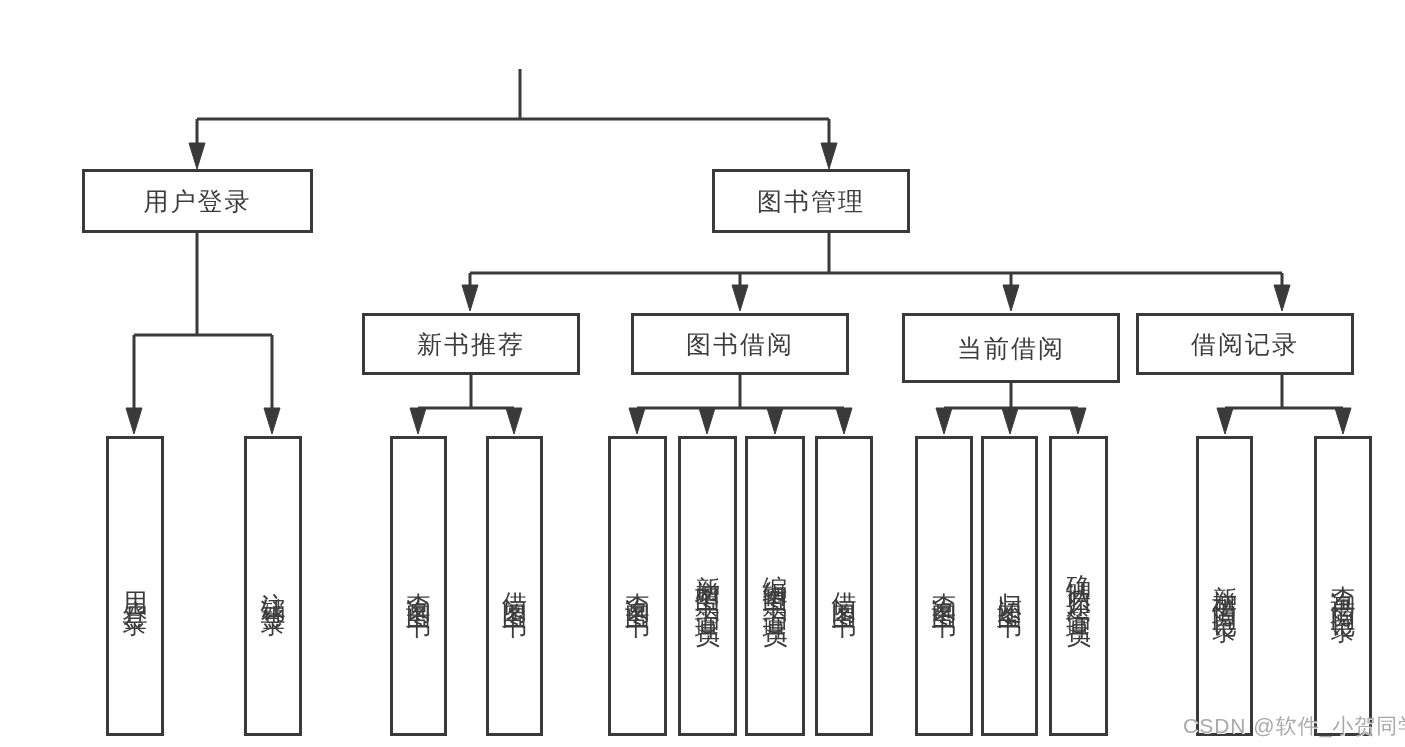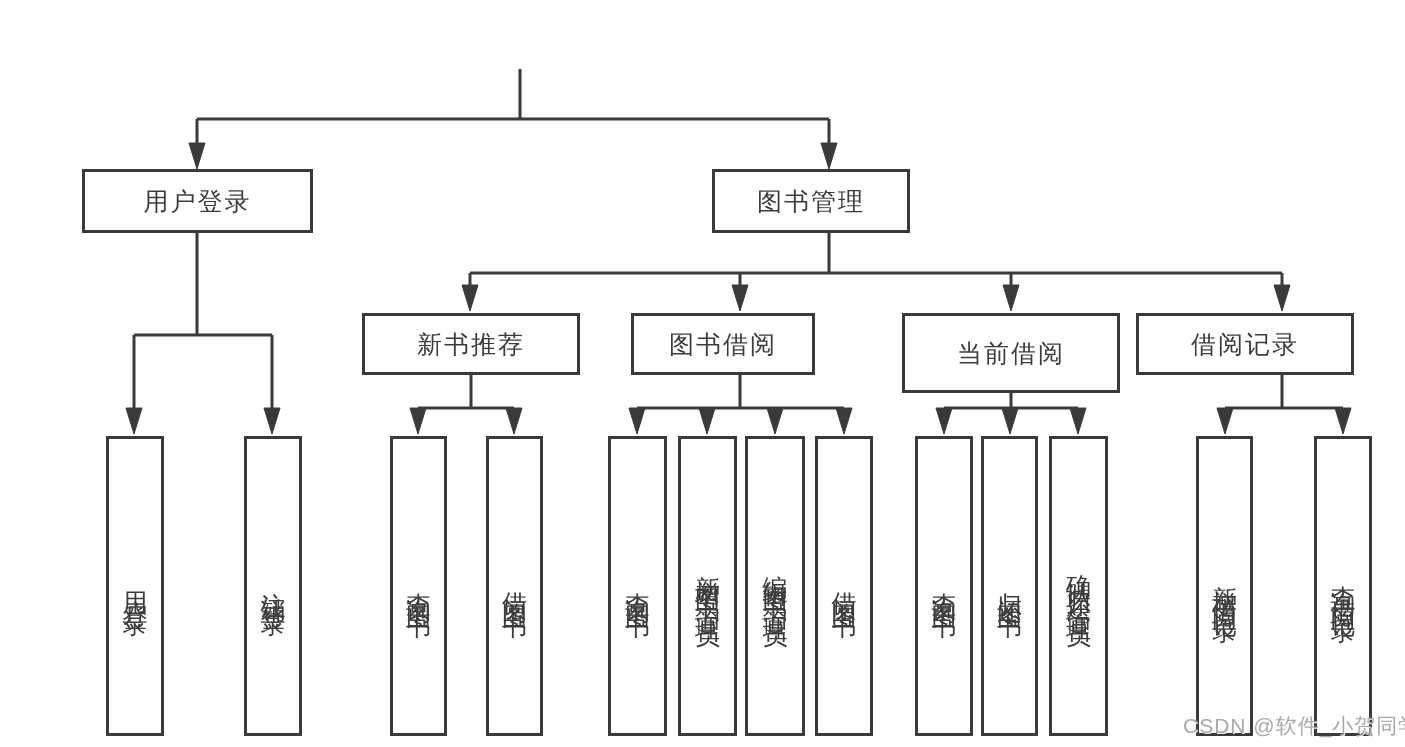--- a/index.html
+++ b/index.html
@@ -27,22 +27,22 @@
     letter-spacing:7px;
     font-size:25px;
   }
   
   .root{left:18px;top:14px;width:1005px;height:55px;}
   
   .b1{left:82px;top:169px;width:231px;height:64px;}
   .b2{left:712px;top:169px;width:198px;height:64px;}
   
   .c1{left:362px;top:313px;width:218px;height:62px;}
-  .c2{left:631px;top:313px;width:184px;height:62px;}
-  .c3{left:902px;top:313px;width:218px;height:80px;}
+  .c2{left:631px;top:313px;width:218px;height:62px;}
+  .c3{left:902px;top:313px;width:218px;height:70px;}
   .c4{left:1136px;top:313px;width:218px;height:62px;}
   
   .leaf{top:436px;height:300px;}
   .lf1{left:106px;width:58px;}
   .lf2{left:244px;width:58px;}
   .lf3{left:390px;width:57px;}
   .lf4{left:486px;width:57px;}
   .lf5{left:608px;width:59px;}
   .lf6{left:678px;width:59px;}
   .lf7{left:745px;width:60px;}

